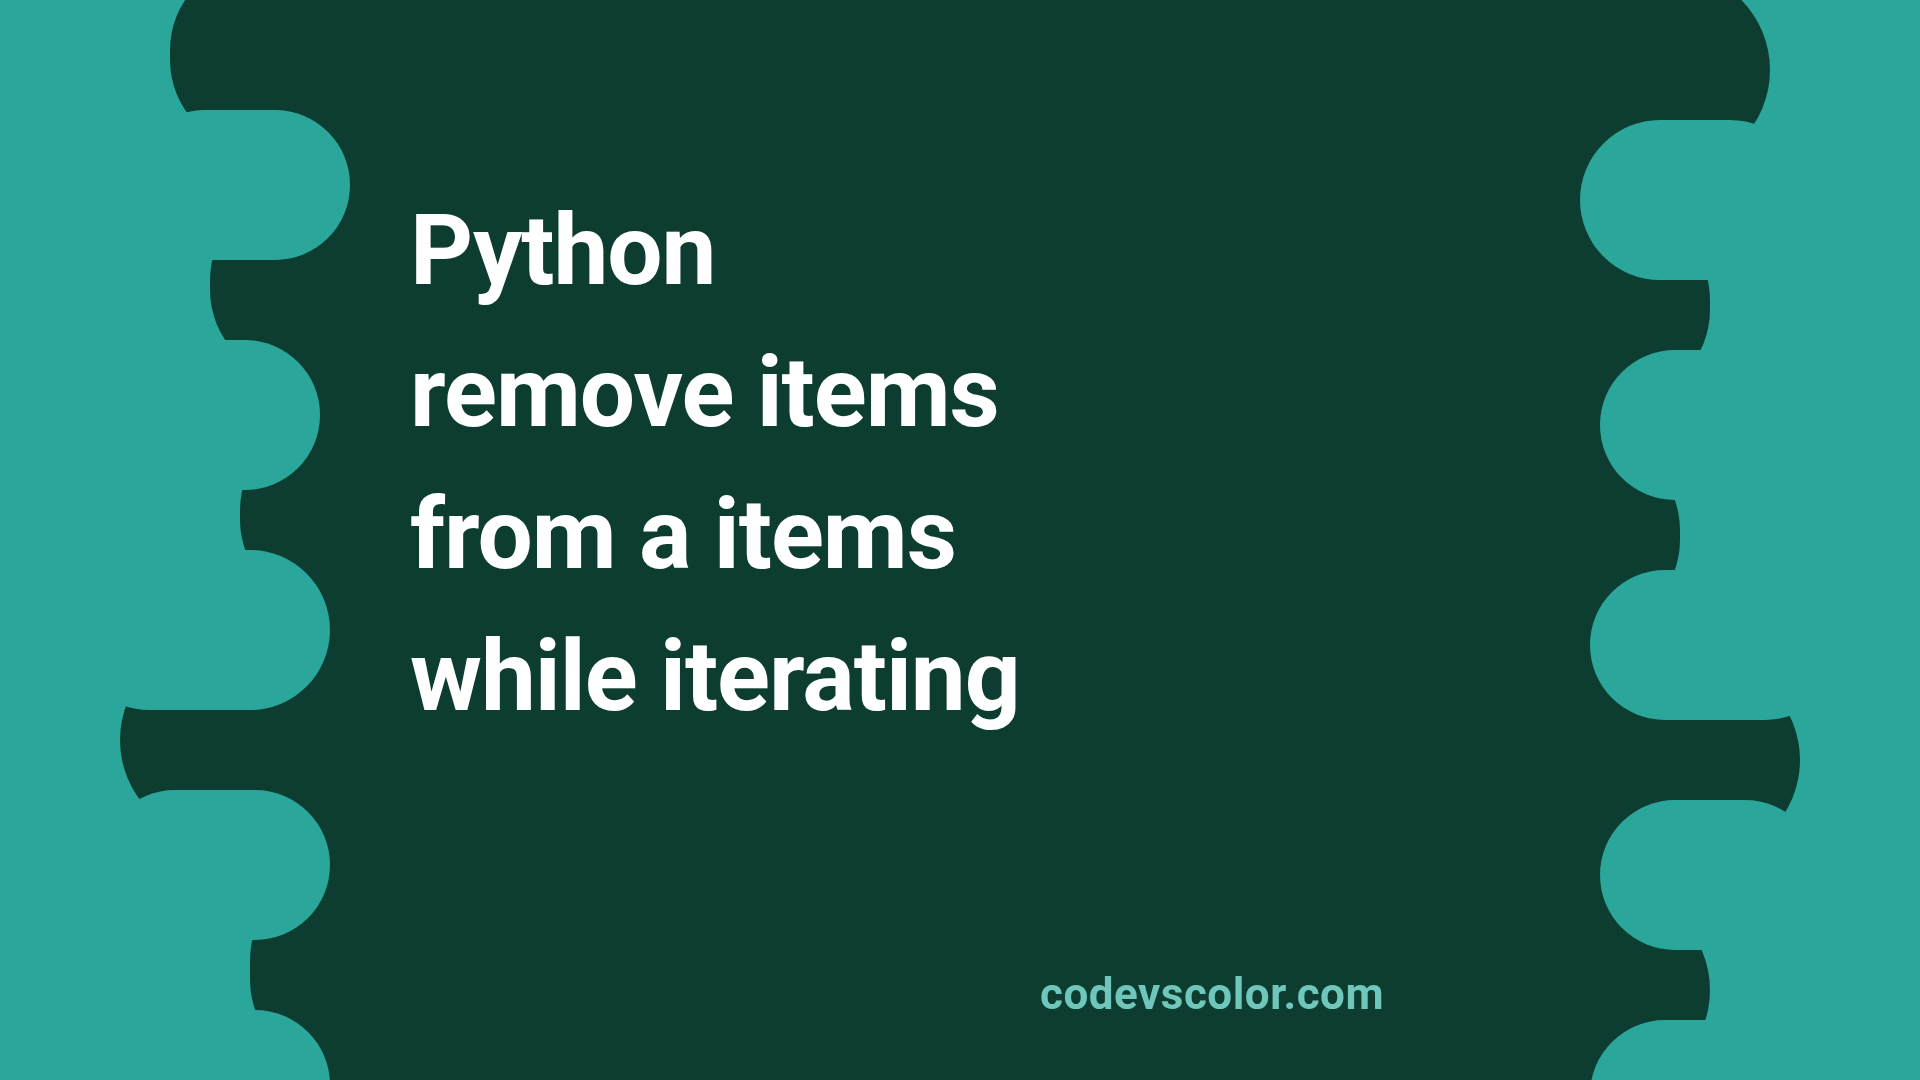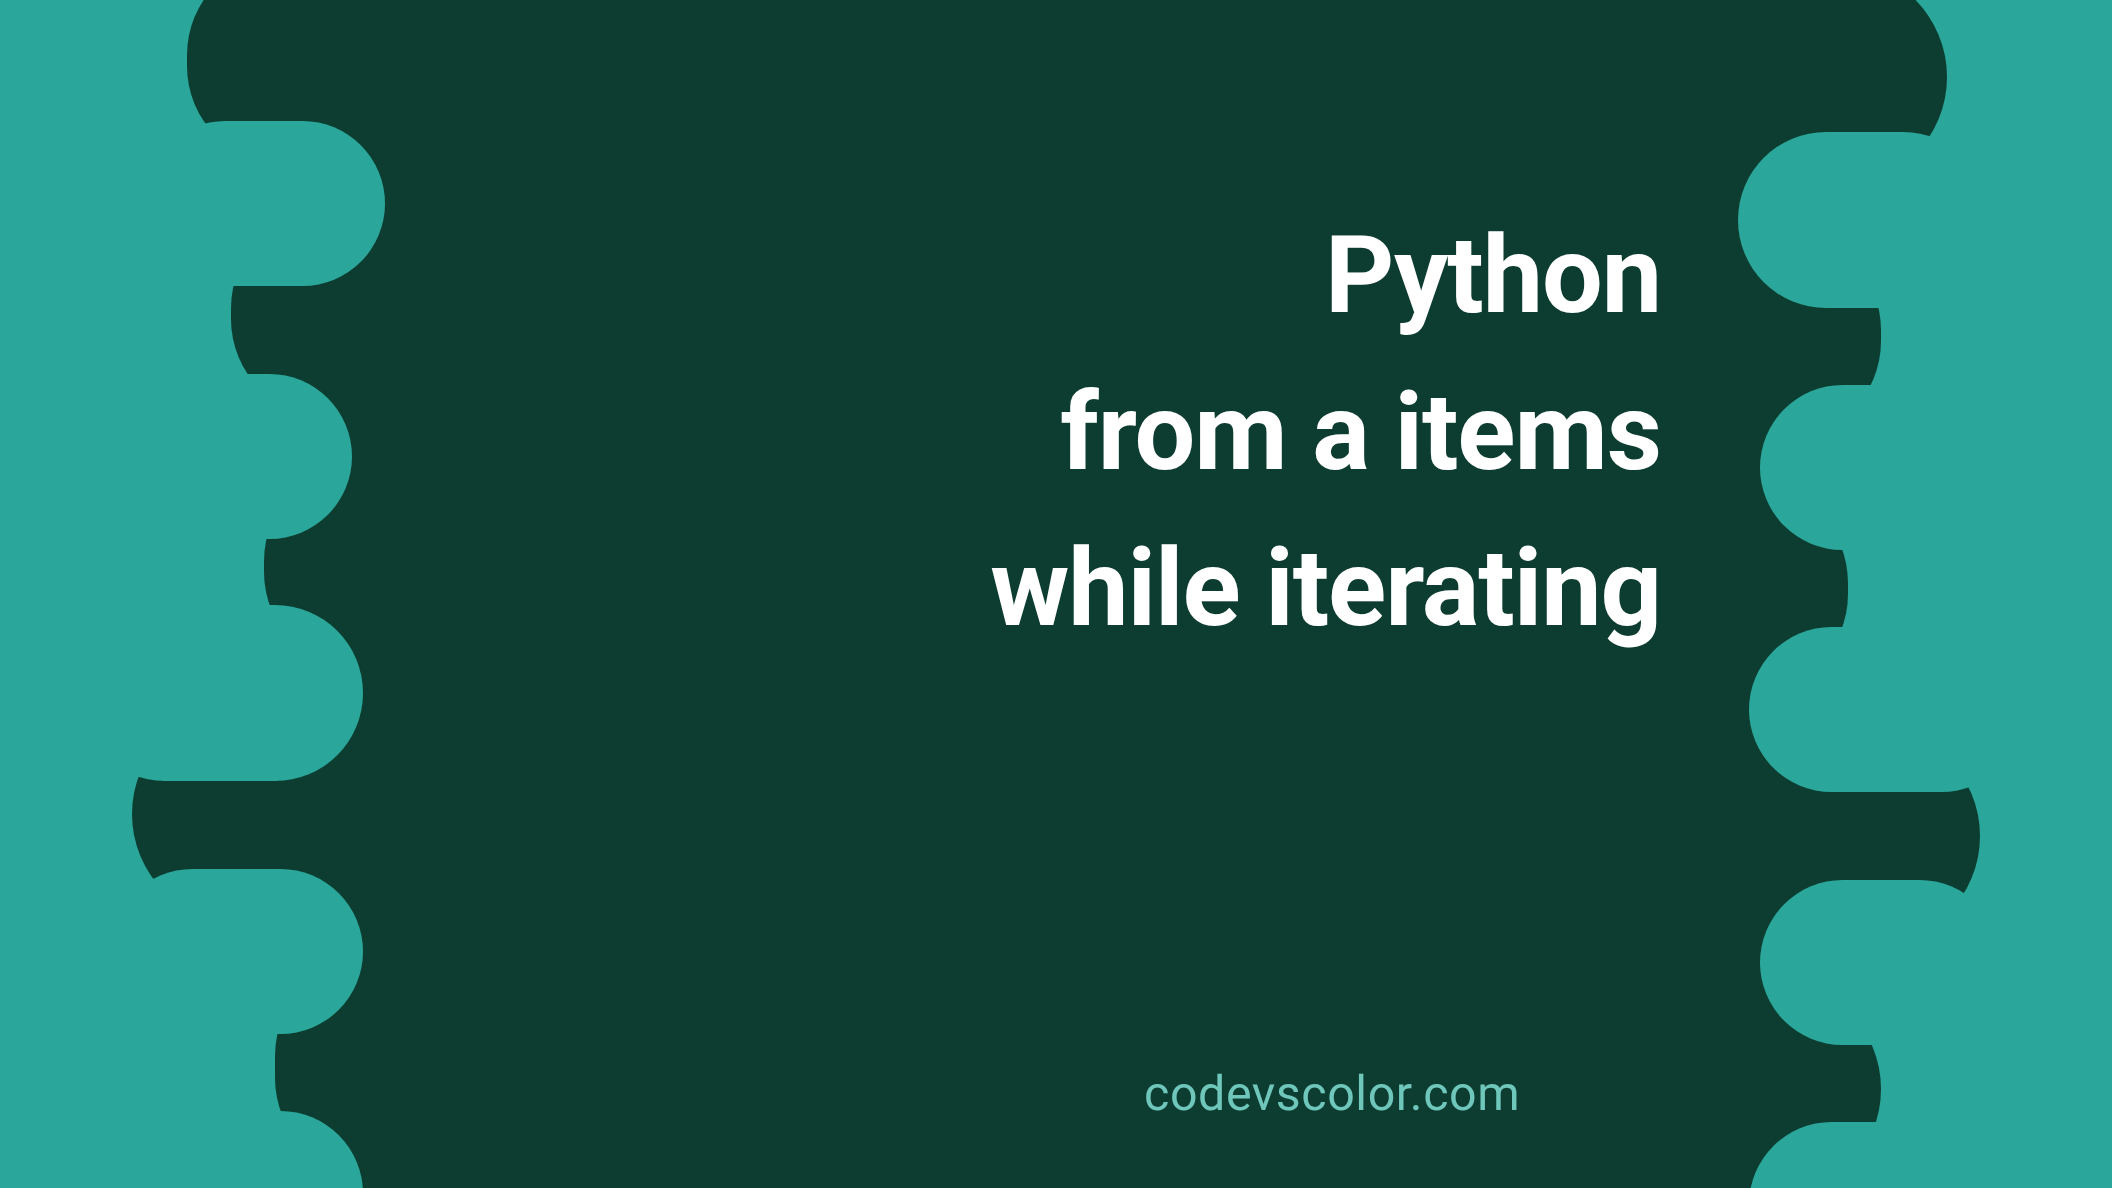--- a/index.html
+++ b/index.html
@@ -58,36 +58,36 @@
   .rn3 { width: 250px; height: 150px; left: calc(50% + 700px - 70px); top: 570px; border-radius: 80px; }
   .rn4 { width: 220px; height: 150px; left: calc(50% + 700px - 60px); top: 800px; border-radius: 80px; }
   .rn5 { width: 240px; height: 150px; left: calc(50% + 700px - 70px); top: 1020px; border-radius: 80px; }
 
   .title {
     position: absolute;
     top: 180px;
     left: 50%;
     transform: translateX(-50%);
     width: 1100px;
-    text-align: right;
+    text-align: left;
     color: #ffffff;
     font-size: 98px;
     font-weight: 700;
     line-height: 1.45;
     letter-spacing: -1px;
   }
   .title span { display: block; }
   .watermark {
     position: absolute;
     bottom: 60px;
     left: 50%;
     transform: translateX(80px);
     color: #6fc6bb;
     font-size: 44px;
-    font-weight: 400;
+    font-weight: 700;
     letter-spacing: 0.5px;
   }
 </style>
 </head>
 <body>
 
 <div class="blob"></div>
 
 <div class="bump lb1"></div>
 <div class="bump lb2"></div>
@@ -106,17 +106,18 @@
 <div class="notch ln4"></div>
 <div class="notch ln5"></div>
 <div class="notch rn1"></div>
 <div class="notch rn2"></div>
 <div class="notch rn3"></div>
 <div class="notch rn4"></div>
 <div class="notch rn5"></div>
 
 <div class="title">
   <span>Python</span>
+  <span>remove items</span>
   <span>from a items</span>
   <span>while iterating</span>
 </div>
 
 <div class="watermark">codevscolor.com</div>
 
 </body></html>

